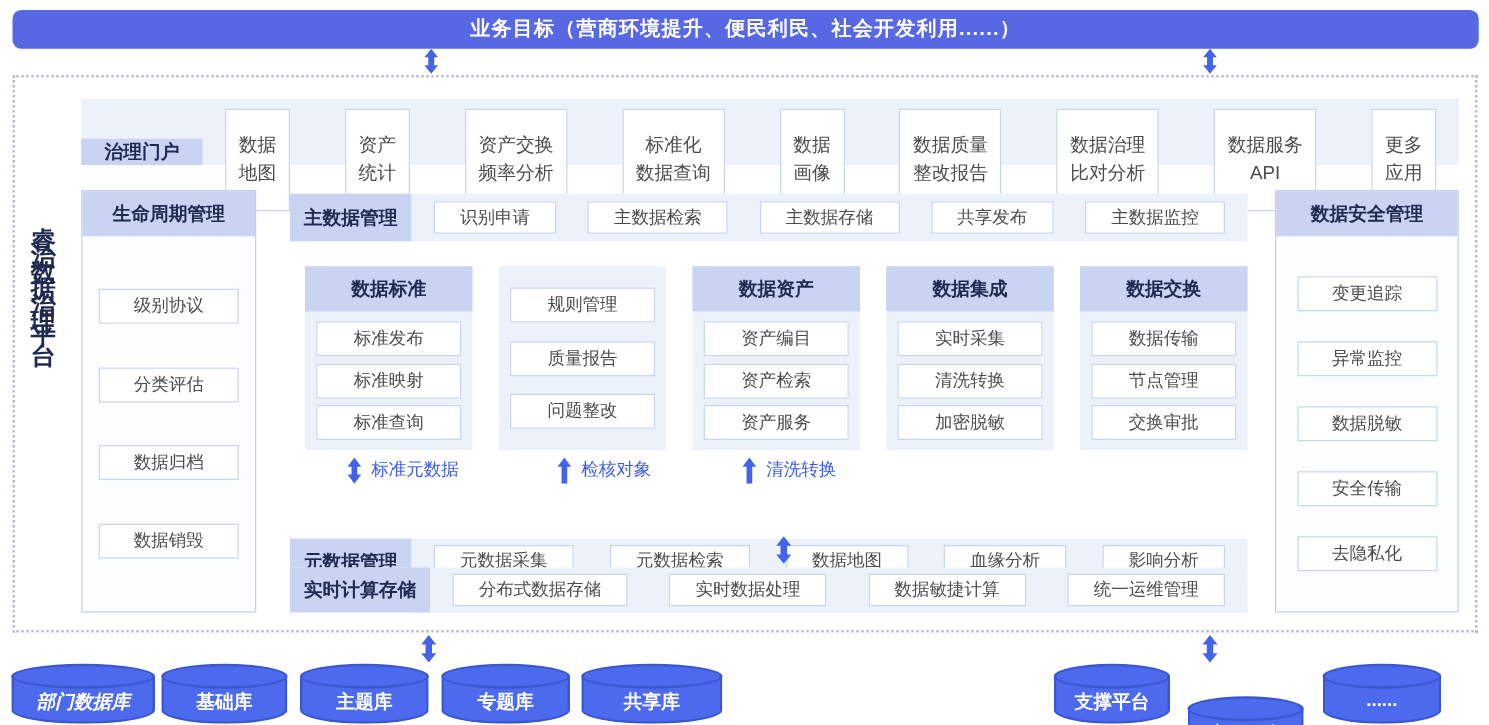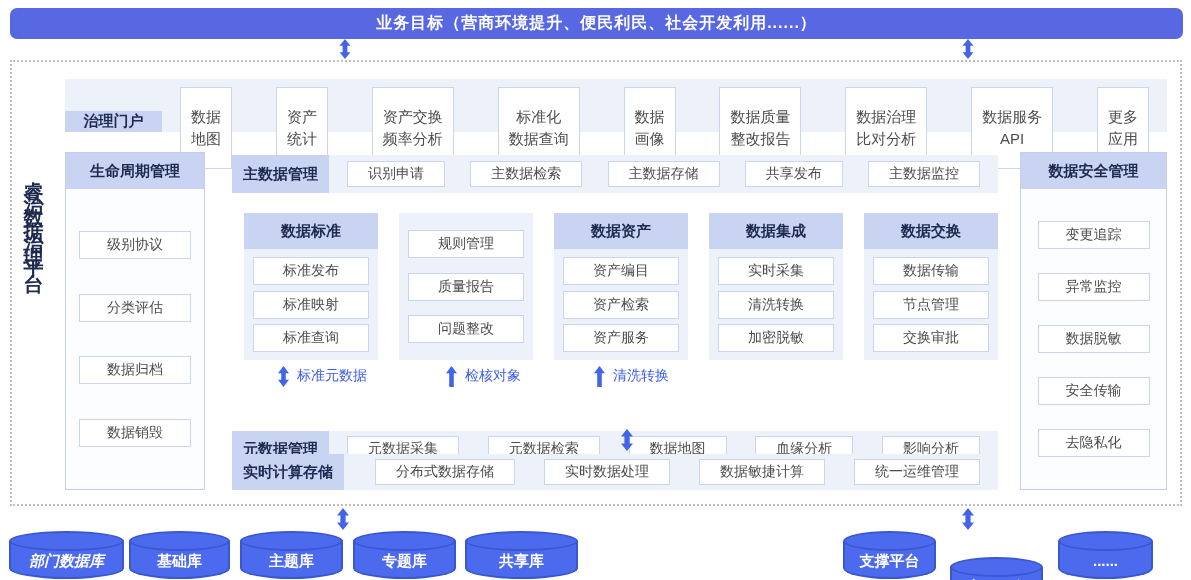--- a/index.html
+++ b/index.html
@@ -248,21 +248,21 @@
       <div class="wbox bbox">影响分析</div>
     </div>
   </div>
 
   <span class="varrow" style="left:620px; top:429px;">
     <svg width="14" height="22" viewBox="0 0 14 22">
         <path fill="#4364E8" d="M7 0 L13 7.5 H9.6 V14.5 H13 L7 22 L1 14.5 H4.4 V7.5 H1 Z"></path>
       </svg>
   </span>
 
-  <div class="band" style="left:232px; top:454px; width:766px; height:36px;gap:13px;">
+  <div class="band" style="left:232px; top:454px; width:766px; height:36px;">
     <div class="band-label">实时计算存储</div>
     <div class="band-items">
       <div class="wbox bbox">分布式数据存储</div>
       <div class="wbox bbox">实时数据处理</div>
       <div class="wbox bbox">数据敏捷计算</div>
       <div class="wbox bbox">统一运维管理</div>
     </div>
   </div>
 
   <div class="side-panel" style="left:1020px; width:147px;">

